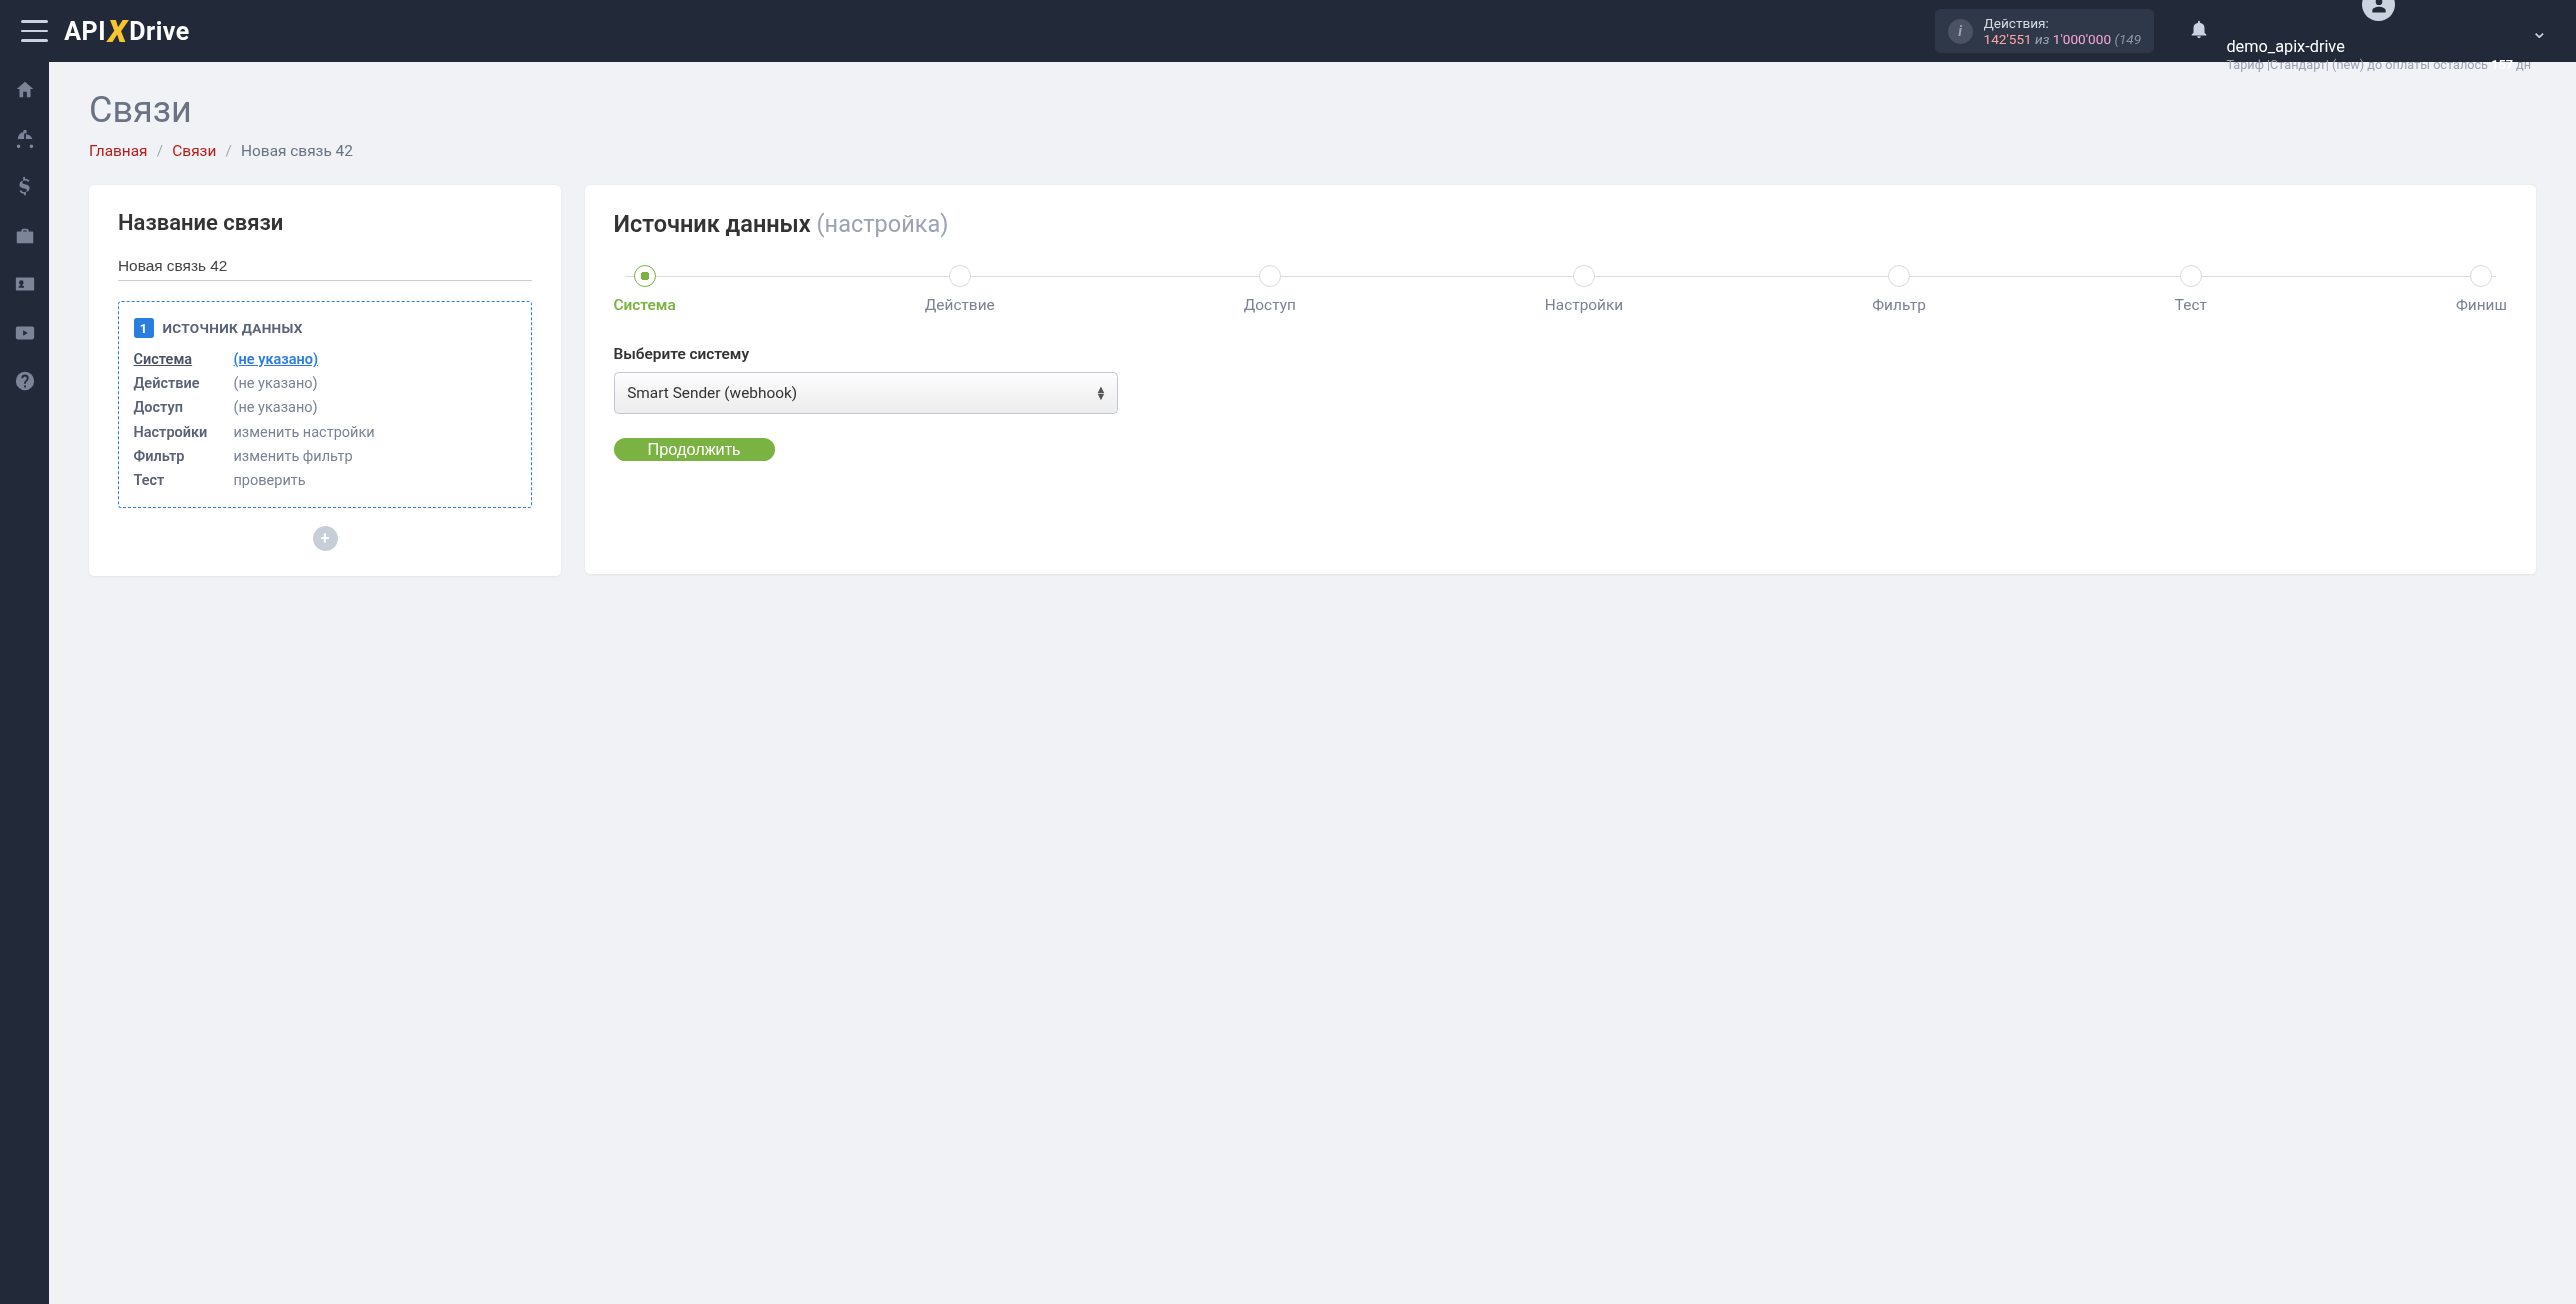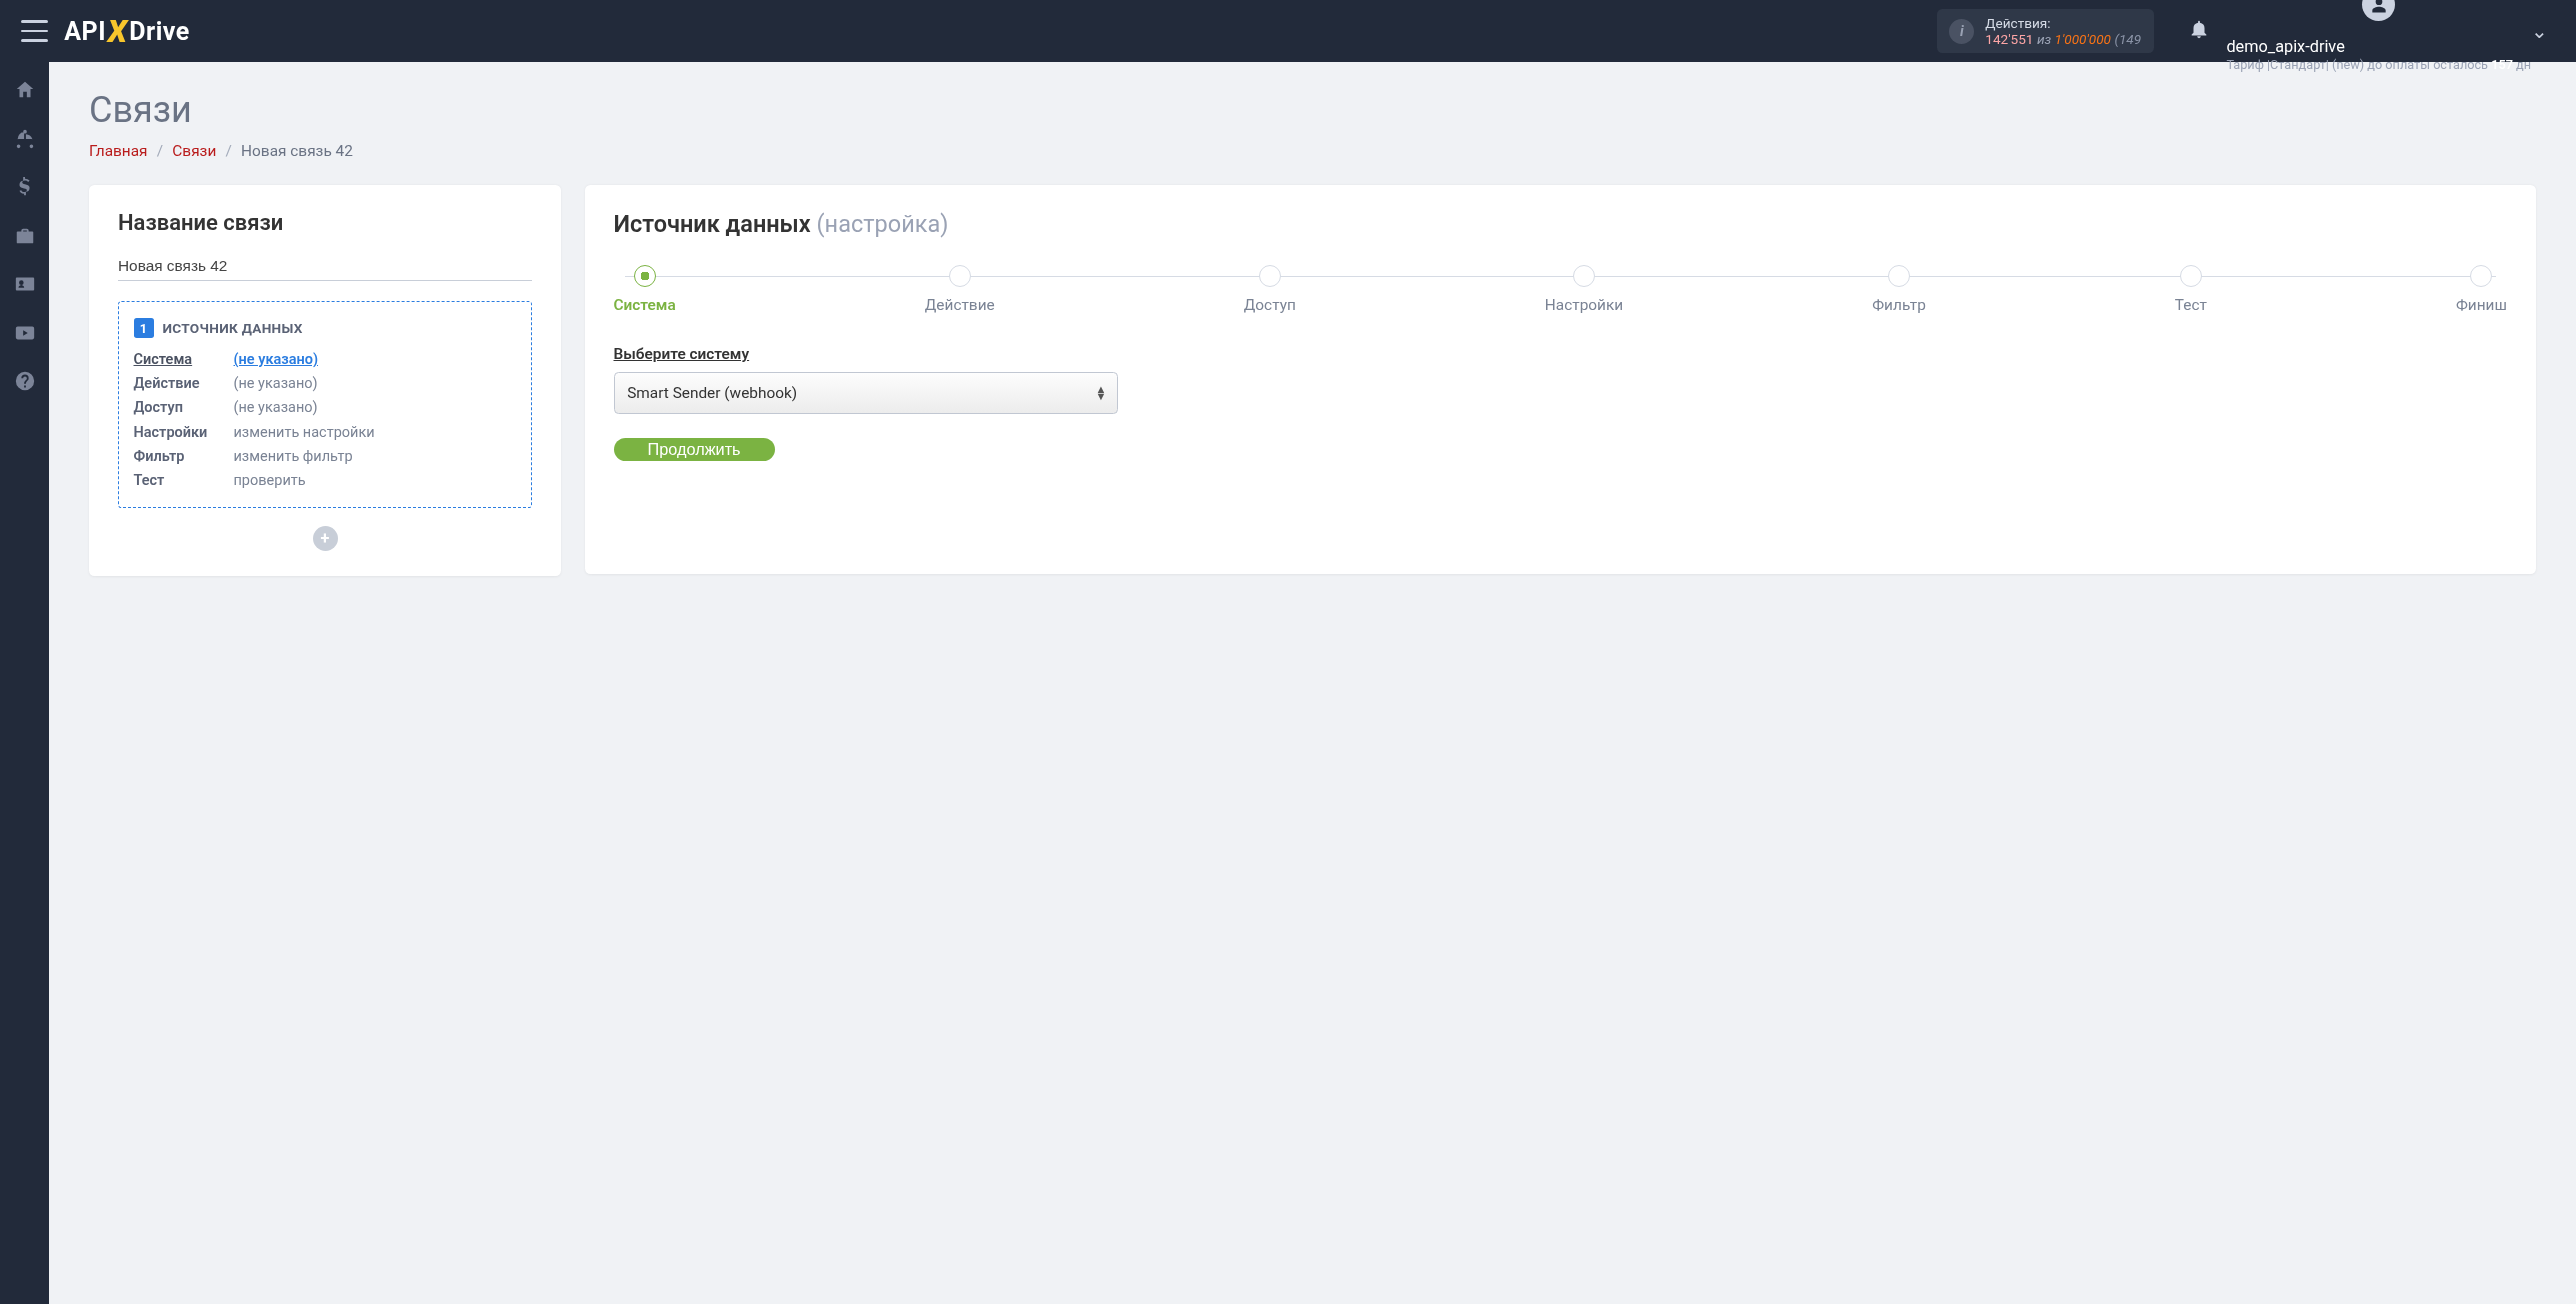--- a/index.html
+++ b/index.html
@@ -45,21 +45,21 @@
 .actions-box .info-circle {
   width: 25px; height: 25px; border-radius: 50%; background: #4a5263;
   display: flex; align-items: center; justify-content: center;
   color: #9aa2b4; font-weight: 700; font-style: italic; font-size: 14.5px;
   flex-shrink: 0;
 }
 .actions-text { font-size: 13.6px; line-height: 1.2; white-space: nowrap; overflow: hidden; }
 .actions-text .label { color: #d5dbe6; }
 .actions-text .count { color: #fca5a5; }
 .actions-text .of { color: #9aa2b4; font-style: italic; }
-.actions-text .total { color: #f97316; font-style: italic; }
+.actions-text .total { color: #f9a8d4; }
 .actions-text .extra { color: #8a93a6; font-style: italic; }
 .bell { margin: 0 16.3px; cursor: pointer; }
 .bell svg { width: 22px; height: 22px; fill: #cbd2e0; }
 .user-block { display: flex; align-items: center; gap: 15px; flex-direction: column; }
 .avatar-circle {
   width: 33px; height: 33px; border-radius: 50%; background: #cbd2e0;
   display: flex; align-items: center; justify-content: center;
 }
 .avatar-circle svg { width: 20px; height: 20px; fill: #222a3a; }
 .user-text { font-size: 13.6px; line-height: 1.3; }
@@ -131,21 +131,21 @@
 .step-dot {
   width: 22px; height: 22px; border-radius: 50%;
   background: #fff; border: 1.8px solid #d6dbe4;
 }
 .step.active .step-dot {
   border-color: #7bb342;
   background: radial-gradient(circle, #7bb342 0 4.5px, #fff 4.5px);
 }
 .step-label { font-size: 15.4px; color: #7a8394; }
 .step.active .step-label { color: #7bb342; font-weight: 600; }
-.field-label { font-size: 15.4px; color: #333; font-weight: 600; margin-bottom: 9px; text-decoration: underline; }
+.field-label { font-size: 15.4px; color: #333; font-weight: 600; margin-bottom: 9px; }
 .select-wrap {
   position: relative; width: 504px; max-width: 100%;
 }
 .select-box {
   width: 100%; height: 42px;
   background: linear-gradient(#fdfdfd, #ececec);
   border: 0.9px solid #c1c7d2; border-radius: 4.5px;
   padding: 0 36px 0 12.7px;
   font-size: 15.4px; color: #333;
   display: flex; align-items: center;

